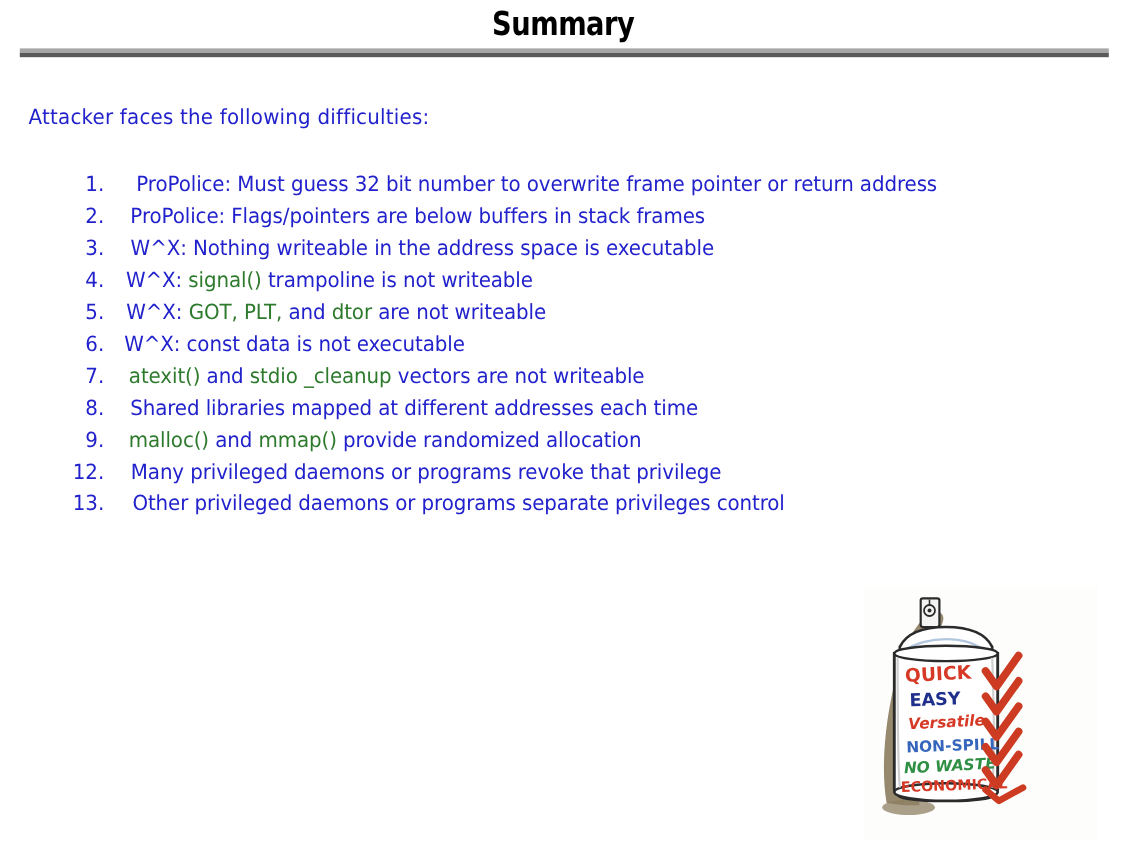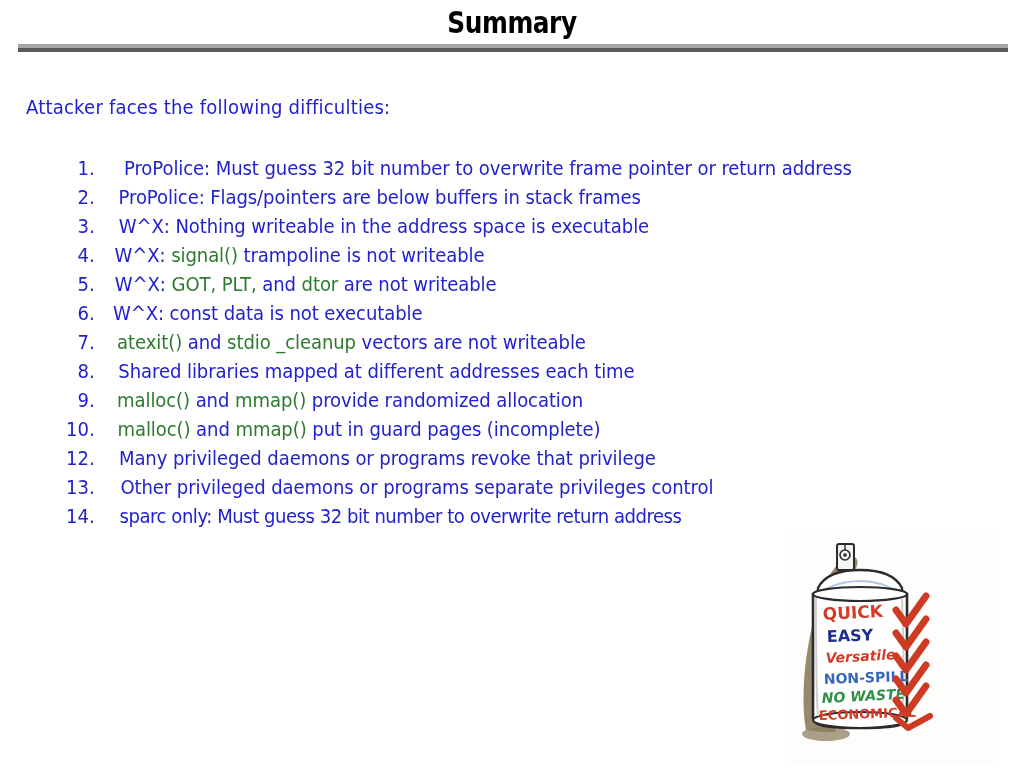--- a/index.html
+++ b/index.html
@@ -155,35 +155,27 @@
       <span class="row-text"><span class="seg-green">atexit()</span><span class="seg-blue"> and </span><span class="seg-green">stdio _cleanup</span><span class="seg-blue"> vectors are not writeable</span></span>
     </div>
     <div class="list-row row-row-8">
       <span class="row-num">8.</span>
       <span class="row-text"><span class="seg-blue">Shared libraries mapped at different addresses each time</span></span>
     </div>
     <div class="list-row row-row-9">
       <span class="row-num">9.</span>
       <span class="row-text"><span class="seg-green">malloc()</span><span class="seg-blue"> and </span><span class="seg-green">mmap()</span><span class="seg-blue"> provide randomized allocation</span></span>
     </div>
-    <div class="list-row row-row-10">
-      <span class="row-num">10.</span>
-      <span class="row-text"><span class="seg-green">malloc()</span><span class="seg-blue"> and </span><span class="seg-green">mmap()</span><span class="seg-blue"> put in guard pages (incomplete)</span></span>
-    </div>
     <div class="list-row row-row-12">
       <span class="row-num">12.</span>
       <span class="row-text"><span class="seg-blue">Many privileged daemons or programs revoke that privilege</span></span>
     </div>
     <div class="list-row row-row-13">
       <span class="row-num">13.</span>
       <span class="row-text"><span class="seg-blue">Other privileged daemons or programs separate privileges control</span></span>
-    </div>
-    <div class="list-row row-row-14">
-      <span class="row-num">14.</span>
-      <span class="row-text"><span class="seg-blue">sparc only: Must guess 32 bit number to overwrite return address</span></span>
     </div>
   </div>
 
 <div id="spray-can-illustration">
   <svg width="212" height="230" viewBox="0 0 212 230" xmlns="http://www.w3.org/2000/svg">
 
     <rect x="0" y="0" width="212" height="230" fill="#fdfdfb"></rect>
 
     <g>
       <path d="M20 196 C14 160 20 116 28 84 C32 62 40 42 54 28 C60 22 66 20 70 24

